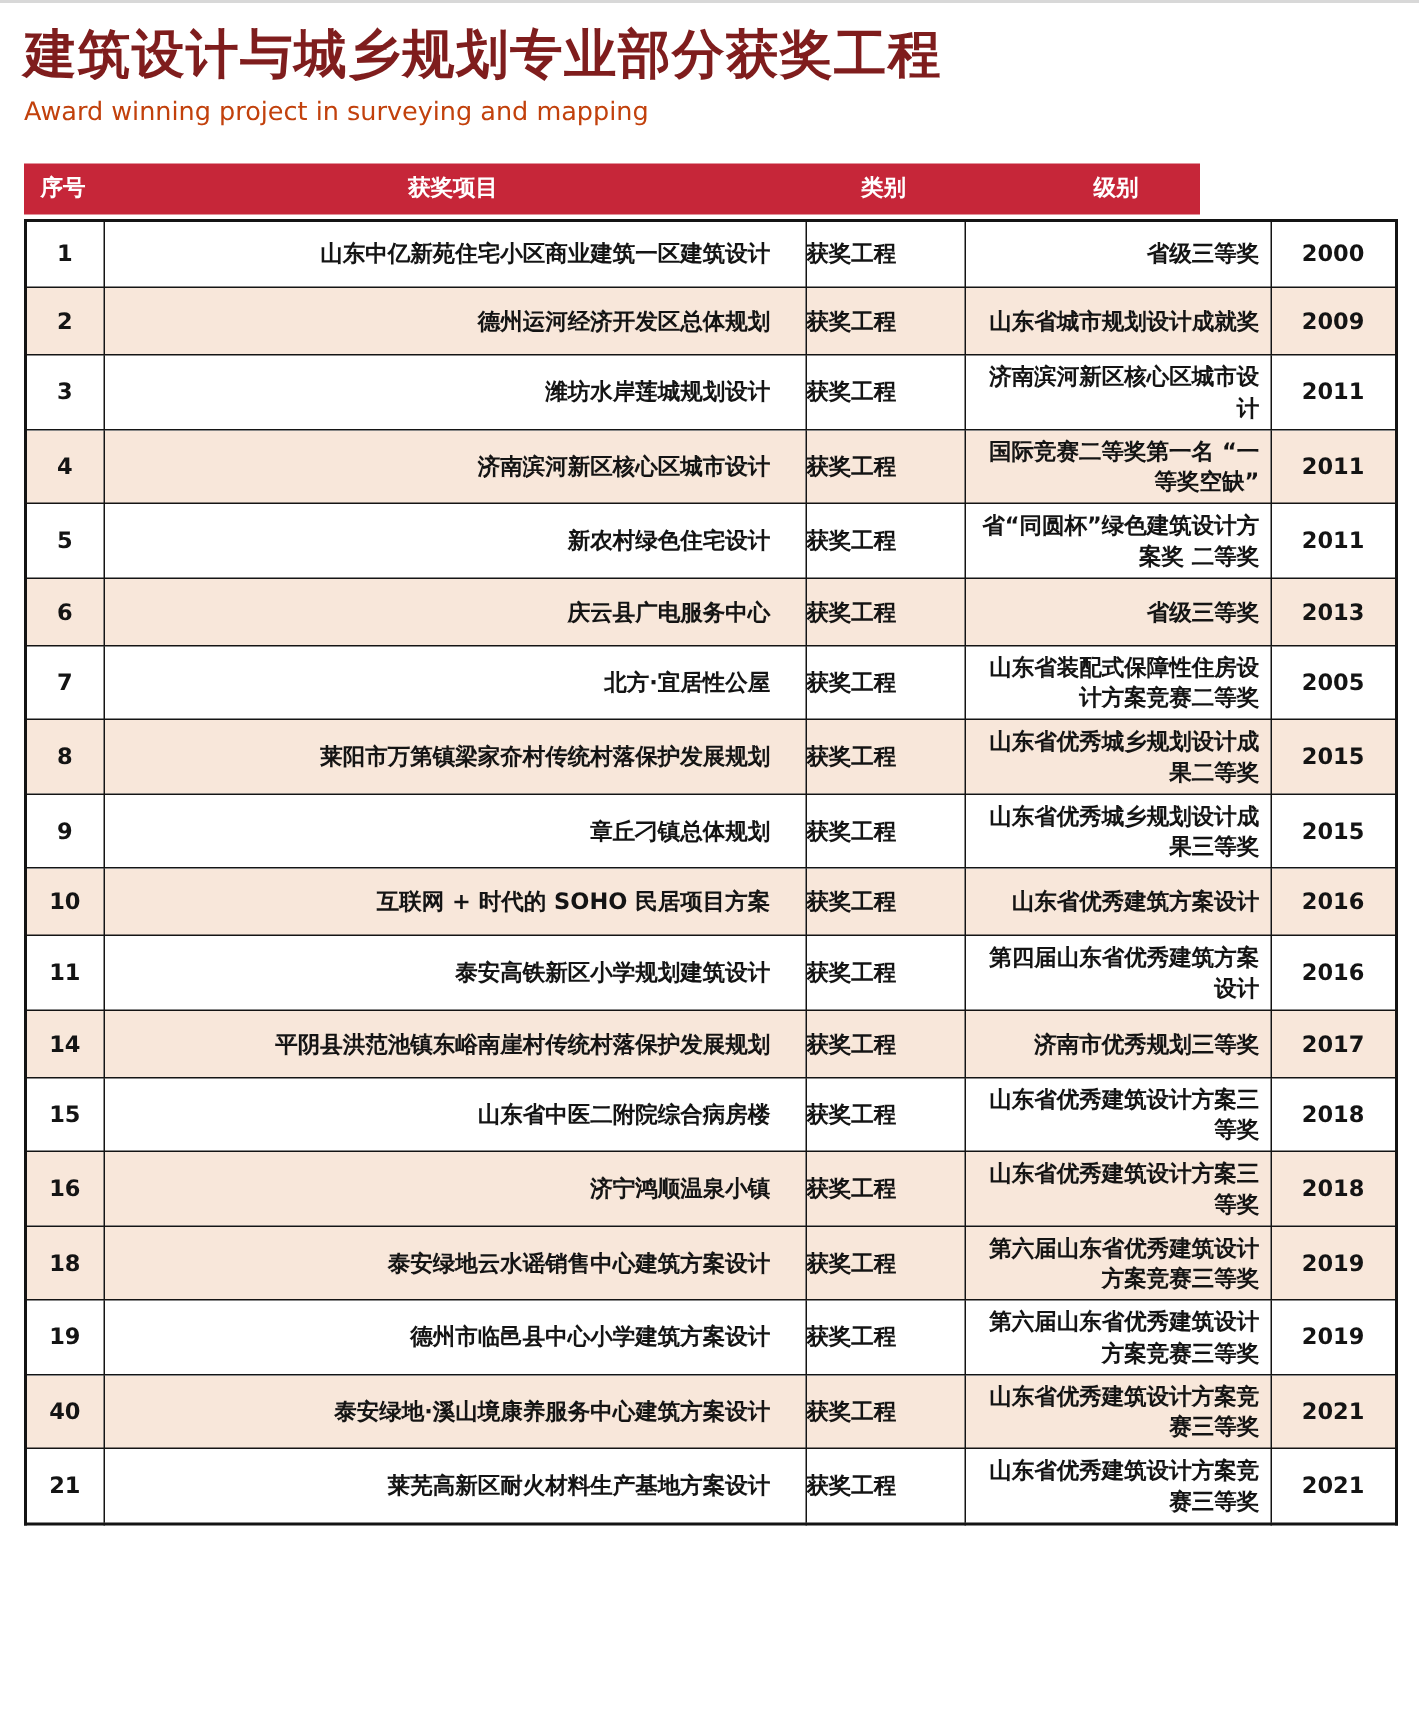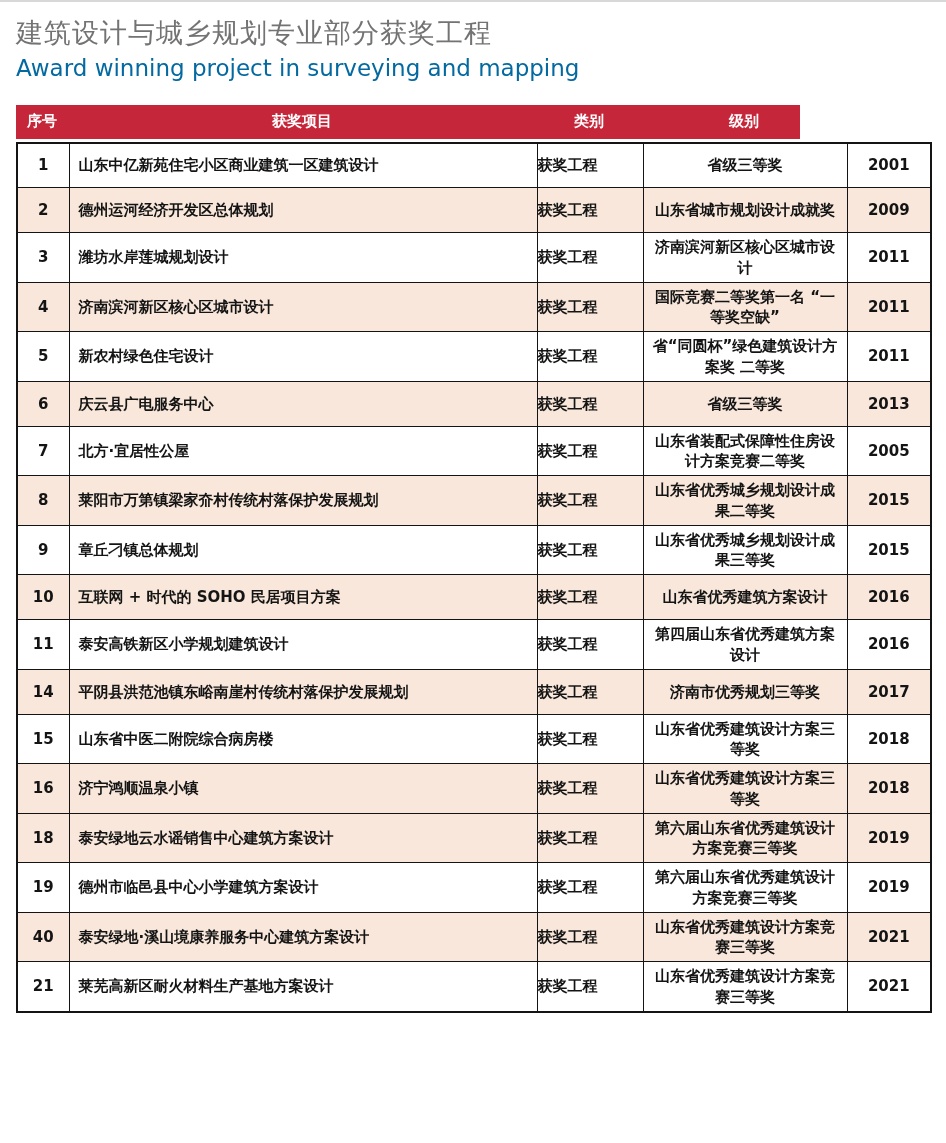--- a/index.html
+++ b/index.html
@@ -13,30 +13,30 @@
   }
   .top-rule {
     height: 2px;
     background: #d8d8d8;
     width: 100%;
   }
   .page {
     padding: 14px 16px 0 16px;
   }
   .page-title {
-    font-size: 27px;
-    font-weight: normal;
-    color: #737373;
+    font-size: 35px;
+    font-weight: bold;
+    color: #7f1d1d;
     line-height: 1.25;
     letter-spacing: 1px;
   }
   .page-subtitle {
-    font-size: 23px;
+    font-size: 17px;
     font-weight: 500;
-    color: #0369a1;
+    color: #c2410c;
     margin-top: 5px;
   }
   .table-wrap {
     margin-top: 24px;
     width: 784px;
   }
   .hdr-row {
     display: grid;
     grid-template-columns: 52px 468px 106px 204px 84px;
     background: #c62639;
@@ -59,23 +59,23 @@
   table.awards td {
     border: 1.5px solid #141414;
     height: 45px;
     font-size: 15px;
     font-weight: bold;
     line-height: 1.35;
     vertical-align: middle;
     overflow: hidden;
   }
   td.c-no   { text-align: center; font-weight: 400; font-size: 15px; }
-  td.c-proj { text-align: left; padding: 2px 9px; }
+  td.c-proj { text-align: right; padding: 2px 23px; }
   td.c-cat  { text-align: left; }
-  td.c-lvl  { text-align: center; padding: 4px 7px; }
+  td.c-lvl  { text-align: right; padding: 4px 7px; }
   td.c-year { text-align: center; font-weight: 400; }
   tr.alt td { background: #f8e7da; }
 </style>
 </head>
 <body>
 
 <div class="top-rule"></div>
 
 <div class="page">
 
@@ -99,21 +99,21 @@
           <col style="width:106px">
           <col style="width:204px">
           <col style="width:84px">
       </colgroup>
       <tbody>
           <tr>
             <td class="c-no">1</td>
             <td class="c-proj">山东中亿新苑住宅小区商业建筑一区建筑设计</td>
             <td class="c-cat">获奖工程</td>
             <td class="c-lvl">省级三等奖</td>
-            <td class="c-year">2001</td>
+            <td class="c-year">2000</td>
           </tr>
           <tr class="alt">
             <td class="c-no">2</td>
             <td class="c-proj">德州运河经济开发区总体规划</td>
             <td class="c-cat">获奖工程</td>
             <td class="c-lvl">山东省城市规划设计成就奖</td>
             <td class="c-year">2009</td>
           </tr>
           <tr>
             <td class="c-no">3</td>

